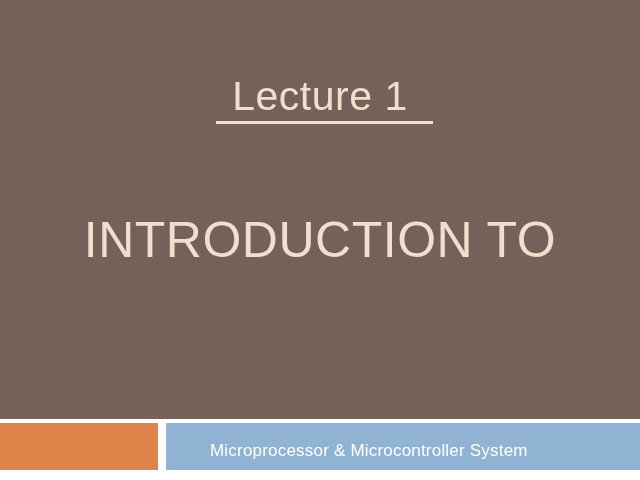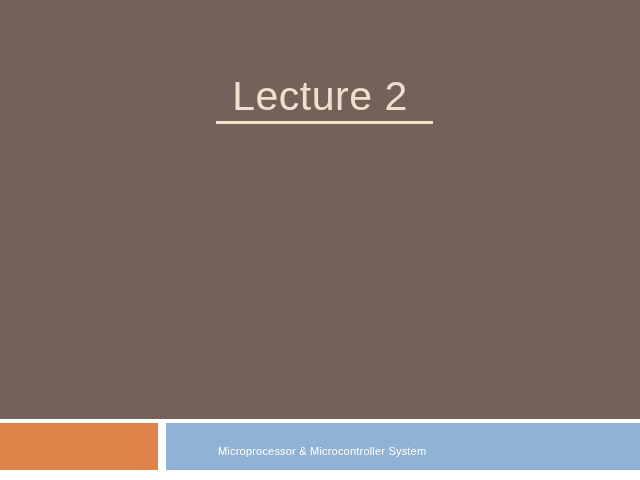--- a/index.html
+++ b/index.html
@@ -76,44 +76,45 @@
   .footer-bar {
     position: absolute;
     left: 166px;
     top: 423px;
     width: 474px;
     height: 47px;
     background: #91b3d3;
   }
   .footer-text {
     position: absolute;
-    left: 52px;
+    left: 44px;
     top: 0;
     height: 56px;
     display: flex;
     align-items: center;
     color: #ffffff;
     font-family: "Liberation Sans", sans-serif;
-    font-size: 11px;
+    font-size: 17px;
     font-weight: 400;
     letter-spacing: 0.2px;
     white-space: nowrap;
   }
 </style>
 </head>
 <body>
 
 <div id="slide">
 
   <div class="slide-bg"></div>
 
-  <div class="lecture-title">Lecture 2</div>
+  <div class="lecture-title">Lecture 1</div>
   <div class="lecture-underline"></div>
 
   <div class="main-title">
+    <span class="title-line">Introduction to</span>
   </div>
 
   <div class="accent-block"></div>
 
   <div class="footer-bar">
     <div class="footer-text">Microprocessor &amp; Microcontroller System</div>
   </div>
 
 </div>
 

